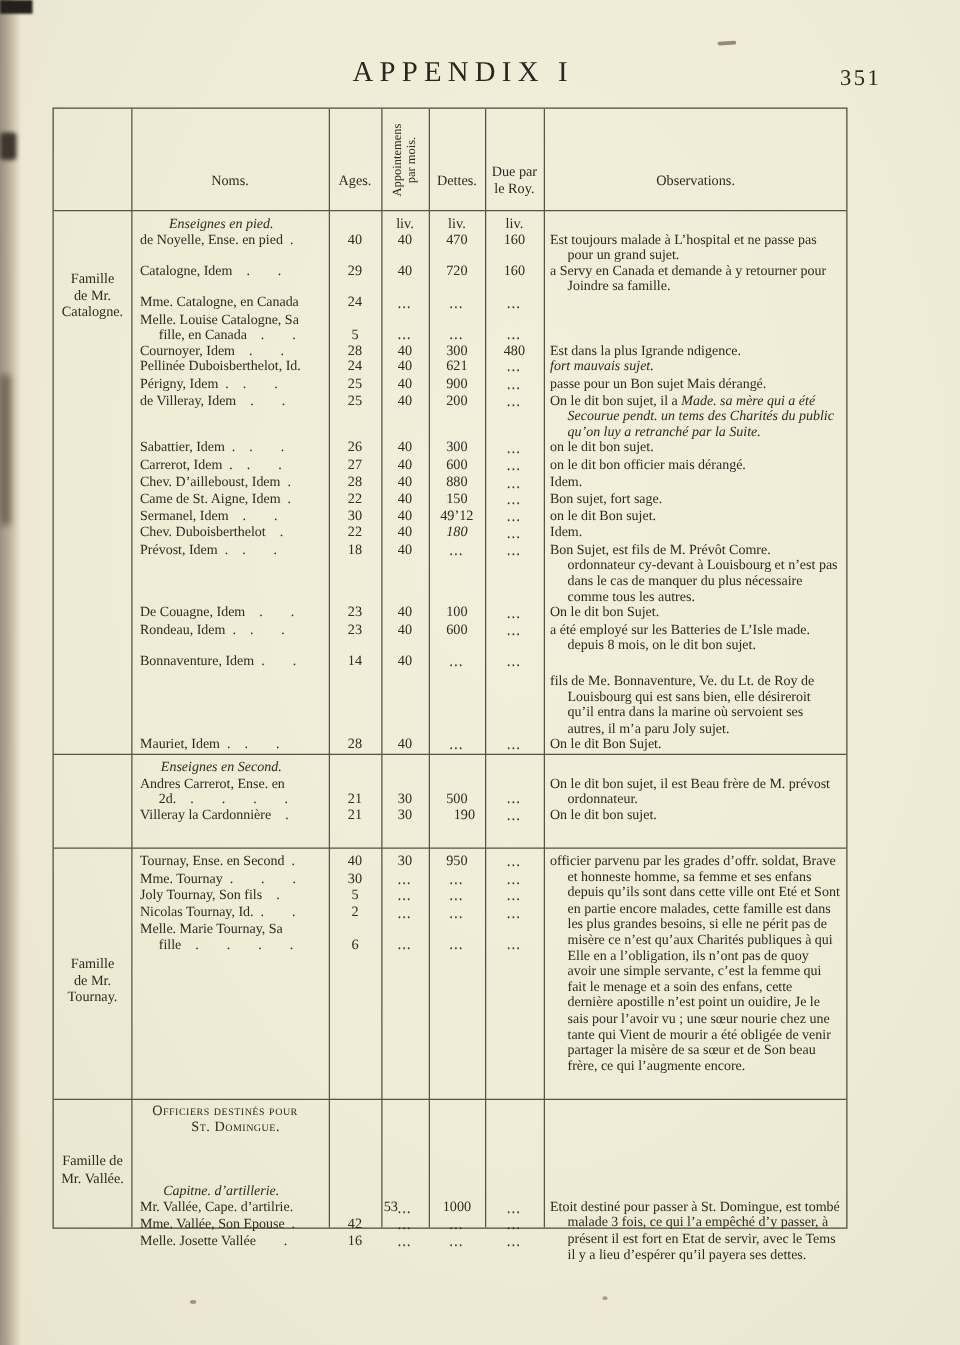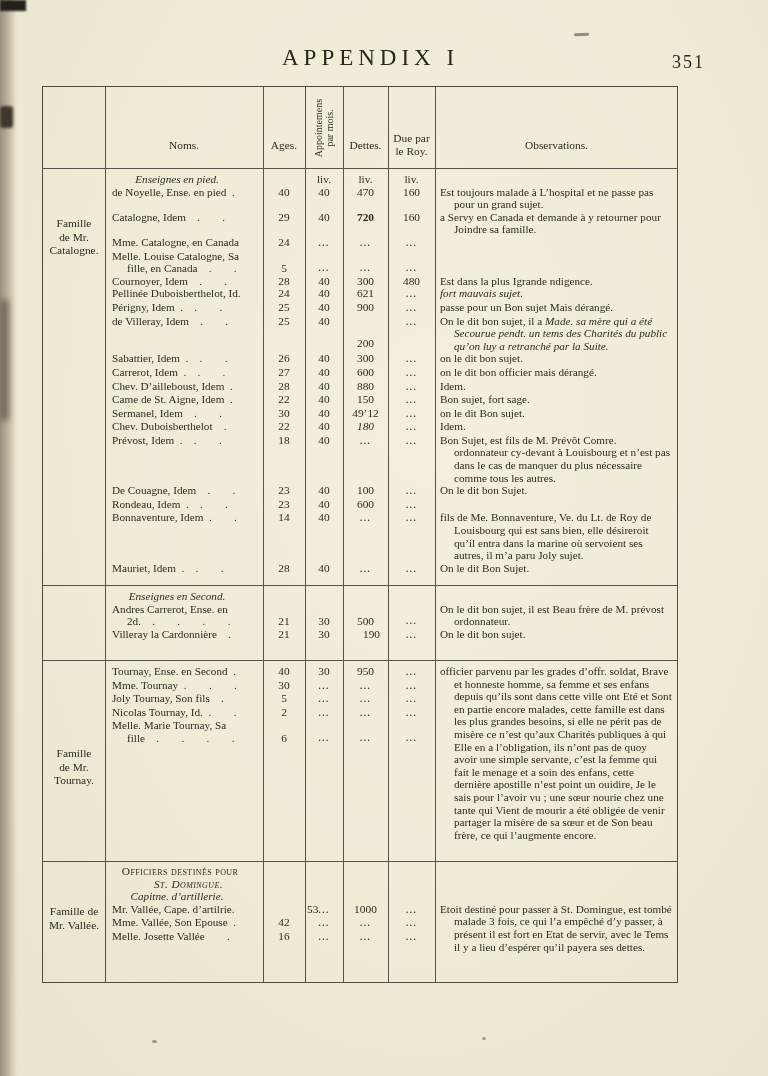--- a/index.html
+++ b/index.html
@@ -77,21 +77,21 @@
   .s0 .family{padding-top:44px;}
   .s2 .family{padding-top:82px;}
   .s3 .family{padding-top:40px;}
 
   .ncell{grid-column:2;padding-left:7px;padding-right:1px;}
   .ncell .n1{white-space:nowrap;display:block;}
   .ncell .n2{display:block;padding-left:15px;white-space:nowrap;}
   .ncell.t-ih{font-style:italic;text-align:center;padding-left:0;padding-right:14px;}
   .ncell.t-ih .n1{white-space:normal;}
   .ncell.t-sc{font-variant:small-caps;text-align:center;letter-spacing:.4px;padding-left:0;padding-right:8px;font-size:11.4px;}
-  .ncell.t-sc .n2{padding-left:17px;font-style:italic;}
+  .ncell.t-sc .n2{padding-left:17px;}
   .vcell{text-align:center;font-size:11.4px;}
   .vcell.dots{letter-spacing:1.5px;font-weight:bold;font-size:9px;line-height:12.6px;padding-top:1px;color:#3a352b;}
   .vcell.vb{align-self:end;}
   .ocell{
     grid-column:7;
     padding-left:19px;padding-right:5px;text-indent:-14px;
     text-align:left;
   }
   .it{font-style:italic;}
   .row-sp{margin-bottom:12px;}
@@ -156,21 +156,21 @@
         <div class="vcell" style="grid-area: 2 / 3;">40</div>
         <div class="vcell" style="grid-area: 2 / 4;">40</div>
         <div class="vcell" style="grid-area: 2 / 5;">470</div>
         <div class="vcell" style="grid-area: 2 / 6;">160</div>
         <div class="ocell" style="grid-row: 2;"><span>Est toujours malade à L’hospital et ne passe pas pour un grand sujet.</span></div>
         <div class="ncell" style="grid-row: 3;">
           <div class="n1">Catalogne, Idem .  .</div>
         </div>
         <div class="vcell" style="grid-area: 3 / 3;">29</div>
         <div class="vcell" style="grid-area: 3 / 4;">40</div>
-        <div class="vcell" style="grid-area: 3 / 5; font-weight: bold;">720</div>
+        <div class="vcell" style="grid-area: 3 / 5;">720</div>
         <div class="vcell" style="grid-area: 3 / 6;">160</div>
         <div class="ocell" style="grid-row: 3;"><span>a Servy en Canada et demande à y retourner pour Joindre sa famille.</span></div>
         <div class="ncell" style="grid-row: 4;">
           <div class="n1">Mme. Catalogne, en Canada</div>
         </div>
         <div class="vcell" style="grid-area: 4 / 3;">24</div>
         <div class="vcell dots" style="grid-area: 4 / 4;">...</div>
         <div class="vcell dots" style="grid-area: 4 / 5;">...</div>
         <div class="vcell dots" style="grid-area: 4 / 6;">...</div>
         <div class="ncell" style="grid-row: 5;">
@@ -203,21 +203,21 @@
         <div class="vcell" style="grid-area: 8 / 3;">25</div>
         <div class="vcell" style="grid-area: 8 / 4;">40</div>
         <div class="vcell" style="grid-area: 8 / 5;">900</div>
         <div class="vcell dots" style="grid-area: 8 / 6;">...</div>
         <div class="ocell" style="grid-row: 8;"><span>passe pour un Bon sujet Mais dérangé.</span></div>
         <div class="ncell" style="grid-row: 9;">
           <div class="n1">de Villeray, Idem .  .</div>
         </div>
         <div class="vcell" style="grid-area: 9 / 3;">25</div>
         <div class="vcell" style="grid-area: 9 / 4;">40</div>
-        <div class="vcell" style="grid-area: 9 / 5; margin-top: 22px;">200</div>
+        <div class="vcell" style="grid-area: 9 / 5;">200</div>
         <div class="vcell dots" style="grid-area: 9 / 6;">...</div>
         <div class="ocell" style="grid-row: 9;"><span>On le dit bon sujet, il a </span><span class="it">Made. sa mère qui a été Secourue pendt. un tems des Charités du public qu’on luy a retranché par la Suite.</span></div>
         <div class="ncell" style="grid-row: 10;">
           <div class="n1">Sabattier, Idem . .  .</div>
         </div>
         <div class="vcell" style="grid-area: 10 / 3;">26</div>
         <div class="vcell" style="grid-area: 10 / 4;">40</div>
         <div class="vcell" style="grid-area: 10 / 5;">300</div>
         <div class="vcell dots" style="grid-area: 10 / 6;">...</div>
         <div class="ocell" style="grid-row: 10;"><span>on le dit bon sujet.</span></div>
@@ -277,28 +277,29 @@
         <div class="vcell" style="grid-area: 17 / 5;">100</div>
         <div class="vcell dots" style="grid-area: 17 / 6;">...</div>
         <div class="ocell" style="grid-row: 17;"><span>On le dit bon Sujet.</span></div>
         <div class="ncell" style="grid-row: 18;">
           <div class="n1">Rondeau, Idem . .  .</div>
         </div>
         <div class="vcell" style="grid-area: 18 / 3;">23</div>
         <div class="vcell" style="grid-area: 18 / 4;">40</div>
         <div class="vcell" style="grid-area: 18 / 5;">600</div>
         <div class="vcell dots" style="grid-area: 18 / 6;">...</div>
+        <div class="ocell" style="grid-row: 18;"><span>a été employé sur les Batteries de L’Isle made. depuis 8 mois, on le dit bon sujet.</span></div>
         <div class="ncell" style="grid-row: 19;">
           <div class="n1">Bonnaventure, Idem .  .</div>
         </div>
         <div class="vcell" style="grid-area: 19 / 3;">14</div>
         <div class="vcell" style="grid-area: 19 / 4;">40</div>
         <div class="vcell dots" style="grid-area: 19 / 5;">...</div>
         <div class="vcell dots" style="grid-area: 19 / 6;">...</div>
-        <div class="ocell" style="grid-row: 19;"><span>fils de Me. Bonnaventure, Ve. du Lt. de Roy de Louisbourg qui est sans bien, elle désireroit qu’il entra dans la marine où servoient ses autres, il m’a paru Joly sujet.</span></div>
+        <div class="ocell" style="grid-row: 19; margin-top: 16px;"><span>fils de Me. Bonnaventure, Ve. du Lt. de Roy de Louisbourg qui est sans bien, elle désireroit qu’il entra dans la marine où servoient ses autres, il m’a paru Joly sujet.</span></div>
         <div class="ncell" style="grid-row: 20;">
           <div class="n1">Mauriet, Idem . .  .</div>
         </div>
         <div class="vcell" style="grid-area: 20 / 3;">28</div>
         <div class="vcell" style="grid-area: 20 / 4;">40</div>
         <div class="vcell dots" style="grid-area: 20 / 5;">...</div>
         <div class="vcell dots" style="grid-area: 20 / 6;">...</div>
         <div class="ocell" style="grid-row: 20;"><span>On le dit Bon Sujet.</span></div>
       </div>
       <div class="section s1 bordered">
@@ -369,21 +370,21 @@
       </div>
       <div class="section s3" style="grid-template-rows: repeat(5, min-content) 1fr;">
         <div class="family" style="grid-row: 1 / 7;">
           <div>Famille de</div>
           <div>Mr. Vallée.</div>
         </div>
         <div class="ncell t-sc" style="grid-row: 1;">
           <div class="n1">Officiers destinés pour</div>
           <div class="n2">St. Domingue.</div>
         </div>
-        <div class="ncell t-ih" style="grid-row: 2;">
+        <div class="ncell t-ih" style="grid-row: 2; margin-top: 39px;">
           <div class="n1">Capitne. d’artillerie.</div>
         </div>
         <div class="ncell" style="grid-row: 3;">
           <div class="n1">Mr. Vallée, Cape. d’artilrie.</div>
         </div>
         <div class="vcell" style="grid-area: 3 / 3; margin-left: 44px;">53</div>
         <div class="vcell dots" style="grid-area: 3 / 4;">...</div>
         <div class="vcell" style="grid-area: 3 / 5;">1000</div>
         <div class="vcell dots" style="grid-area: 3 / 6;">...</div>
         <div class="ncell" style="grid-row: 4;">

